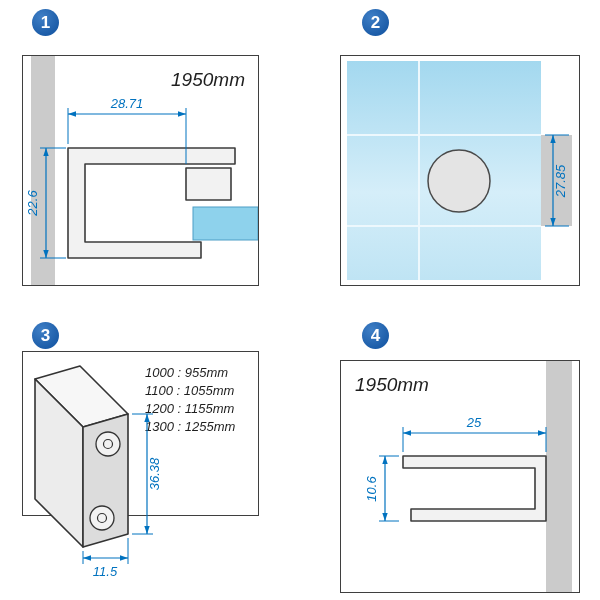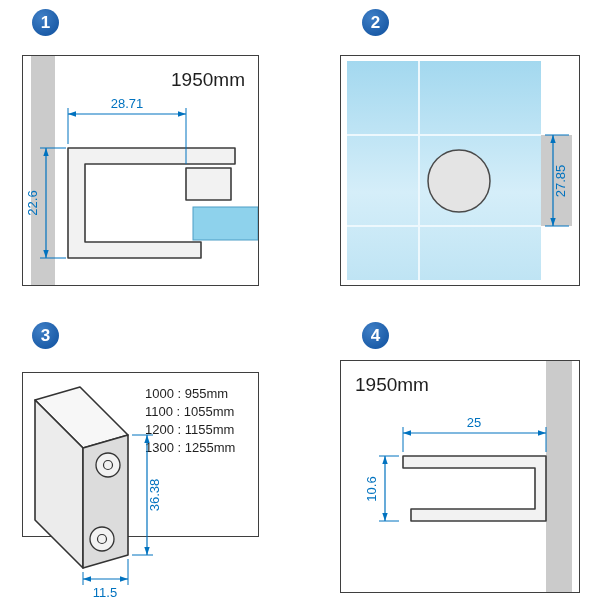--- a/index.html
+++ b/index.html
@@ -14,21 +14,21 @@
   .panel { position:absolute; }
   .badge {
     position:absolute; top:0;
     width:27px; height:27px; border-radius:50%;
     background:radial-gradient(circle at 35% 30%, #3f7fc6, #1b5ca8 72%);
     color:#ffffff; display:flex; align-items:center; justify-content:center;
     font-size:17px; font-weight:bold; line-height:1;
   }
   .box {
     position:absolute; left:0;
-    border:1px solid #3f3f3f; background:#ffffff;
+    border:1px solid #3f3f3f; background:#ffffff;font-style:italic;
   }
   svg { display:block; }
   .label-text  { fill:#1f1f1f; font-size:19px; font-family:"Liberation Sans", sans-serif; }
   .table-text  { fill:#1f1f1f; font-size:13px; font-family:"Liberation Sans", sans-serif; }
   .dim-text    { fill:#0072bf; font-size:13px; font-family:"Liberation Sans", sans-serif; }
   .dim-line    { stroke:#0072bf; stroke-width:1.2; fill:none; }
   .ext-line    { stroke:#0072bf; stroke-width:1; fill:none; }
   .outline     { stroke:#3c3c3c; stroke-width:1.6; stroke-linejoin:round; }
 </style>
 </head>
@@ -101,21 +101,21 @@
           <text x="224" y="125" text-anchor="middle" transform="rotate(-90 224 125)" class="dim-text">27.85</text>
         </g>
       </svg>
     </div>
   </div>
 
   <div class="panel" style="left:22px; top:322px;">
     <div class="badge" style="left:10px;">
       <span>3</span>
     </div>
-    <div class="box" style="top:50px; width:237px; height:165px;">
+    <div class="box" style="top:29px; width:237px; height:165px;">
       <svg width="235" height="231" viewBox="0 0 235 231">
         <defs>
           <marker id="ar3" markerWidth="9" markerHeight="7" refX="8" refY="3.5" orient="auto-start-reverse" markerUnits="userSpaceOnUse">
             <path d="M0,0.8 L8,3.5 L0,6.2 Z" fill="#0072bf"></path>
           </marker>
         </defs>
 
         <g>
           <text x="122" y="25" class="table-text">1000 : 955mm</text>
           <text x="122" y="43" class="table-text">1100 : 1055mm</text>

